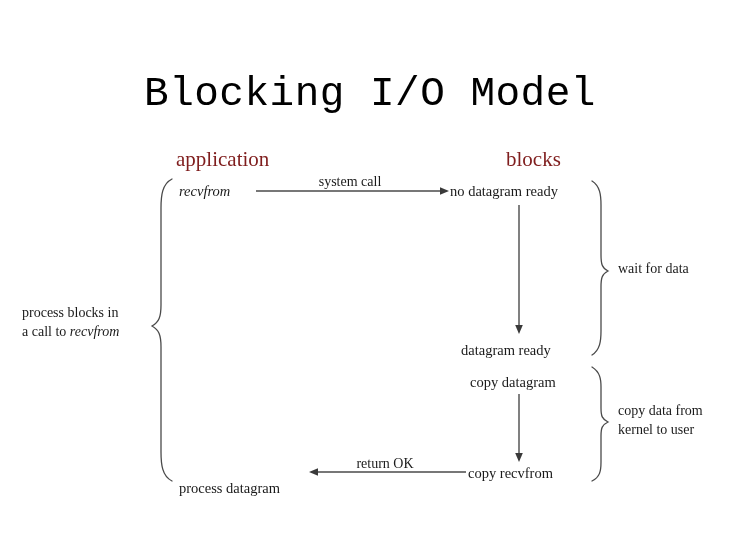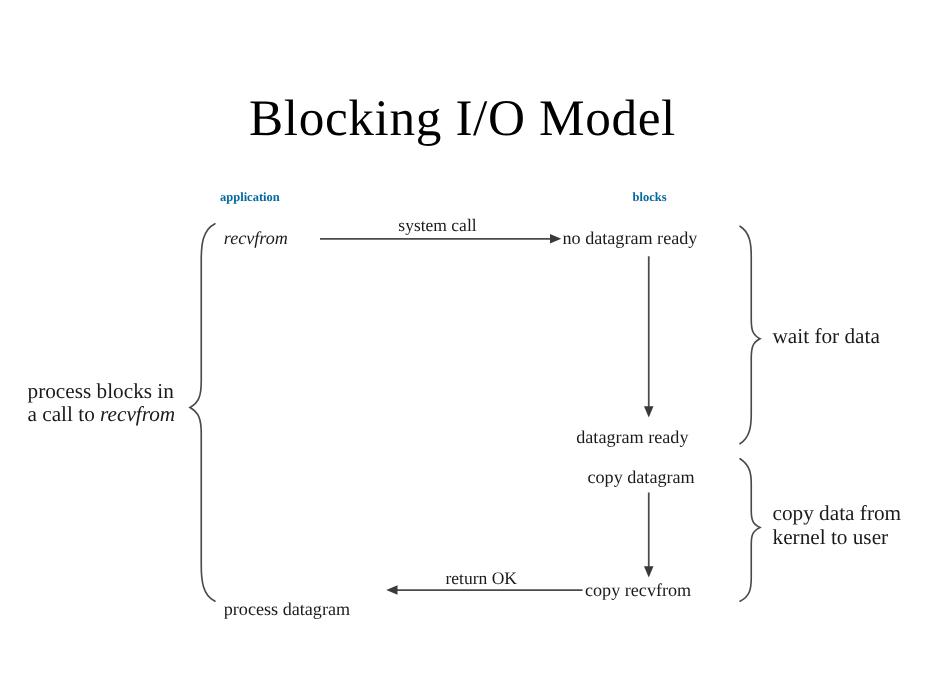--- a/index.html
+++ b/index.html
@@ -29,29 +29,30 @@
   #title {
     left: 0;
     top: 68px;
     width: 740px;
     text-align: center;
     font-size: 41px;
     line-height: 52px;
     letter-spacing: 0.5px;
     color: #000000;
     white-space: nowrap;
+    font-family: Liberation Mono, monospace;
   }
 
   
   .col-header {
-    font-weight: bold;
-    font-size: 10px;
+    font-weight: normal;
+    font-size: 21px;
     line-height: 18px;
     white-space: nowrap;
-    color: #0369a1;
+    color: #7f1d1d;
   }
   #hdr-application { left: 176px; top: 150px; }
   #hdr-kernel      { left: 506px; top: 150px; }
 
   
   .node {
     font-size: 14.5px;
     line-height: 18px;
     white-space: nowrap;
     color: #1a1a1a;
@@ -71,21 +72,21 @@
     line-height: 17px;
     white-space: nowrap;
     color: #1a1a1a;
     text-align: center;
   }
   #lbl-system-call { left: 280px; top: 173px; width: 140px; }
   #lbl-return-ok   { left: 325px; top: 455px; width: 120px; }
 
   
   .brace-label {
-    font-size: 17px;
+    font-size: 14px;
     line-height: 19px;
     white-space: nowrap;
     color: #1a1a1a;
   }
   #lbl-wait-for-data { left: 618px; top: 259px; }
   #lbl-copy-data     { left: 618px; top: 401px; }
   #lbl-process-blocks{ left: 22px;  top: 303px; }
 
   
   #drawing {

